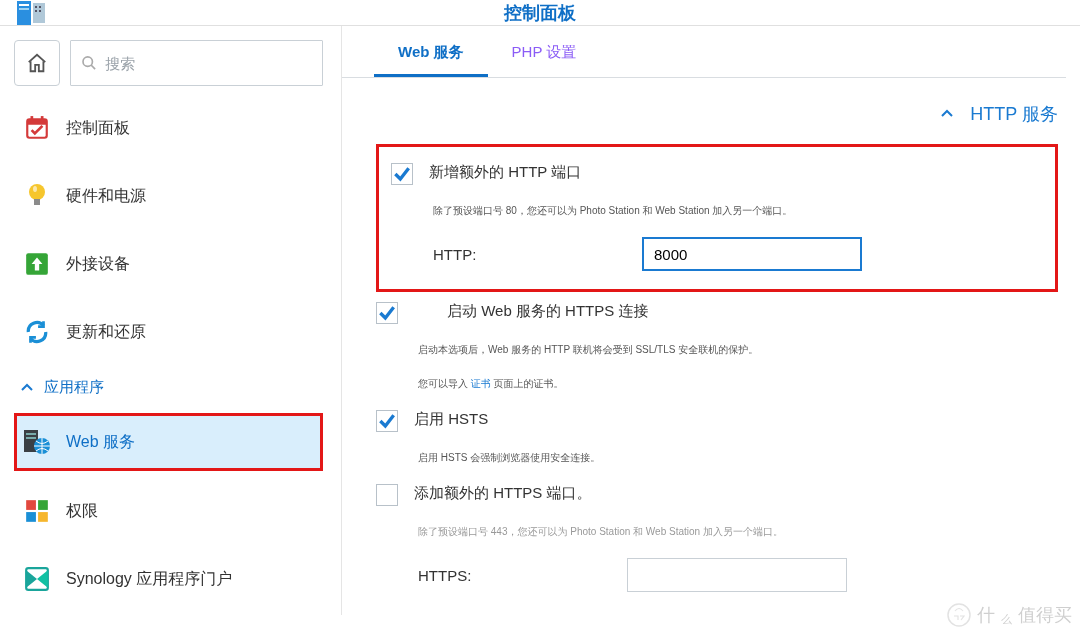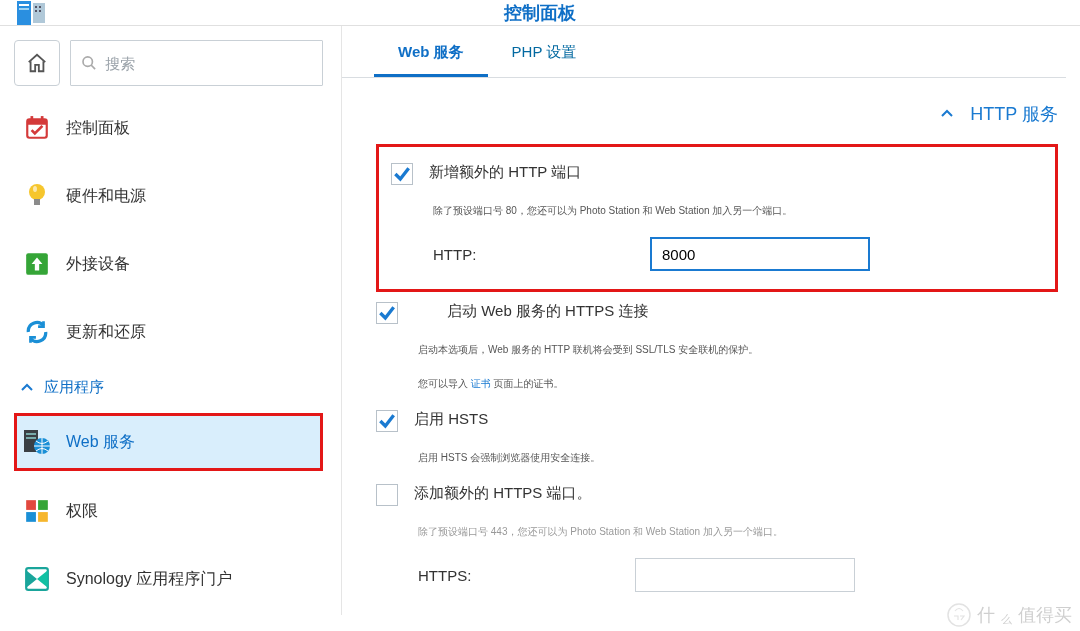--- a/index.html
+++ b/index.html
@@ -118,21 +118,21 @@
     .tabs {
       display: flex;
       padding-left: 32px;
       border-bottom: 1px solid #d9dde1;
       height: 48px;
     }
     .tab {
       padding: 0 24px;
       display: flex; align-items: center;
       font-size: 15px;
-      color: #0369a1;
+      color: #8b5cf6;
       border-bottom: 3px solid transparent;
       cursor: pointer;
     }
     .tab.active {
       color: #0f6fc6;
       font-weight: 700;
       border-bottom-color: #0f6fc6;
     }
 
     .inner { padding: 22px 8px 0 34px; }
@@ -174,21 +174,21 @@
       padding-left: 42px;
       font-size: 10px;
       color: #555;
       line-height: 1.6;
       margin-bottom: 18px;
     }
     .desc a { color: #1a7ad1; text-decoration: none; cursor:pointer;}
     .field-row {
       padding-left: 42px;
       display: flex; align-items: center;
-      gap: 12px;
+      gap: 4px;
     }
     .field-label {
       width: 205px;
       font-size: 15px;
       color: #333;
     }
     .text-input {
       height: 34px;
       width: 220px;
       padding: 0 10px;

